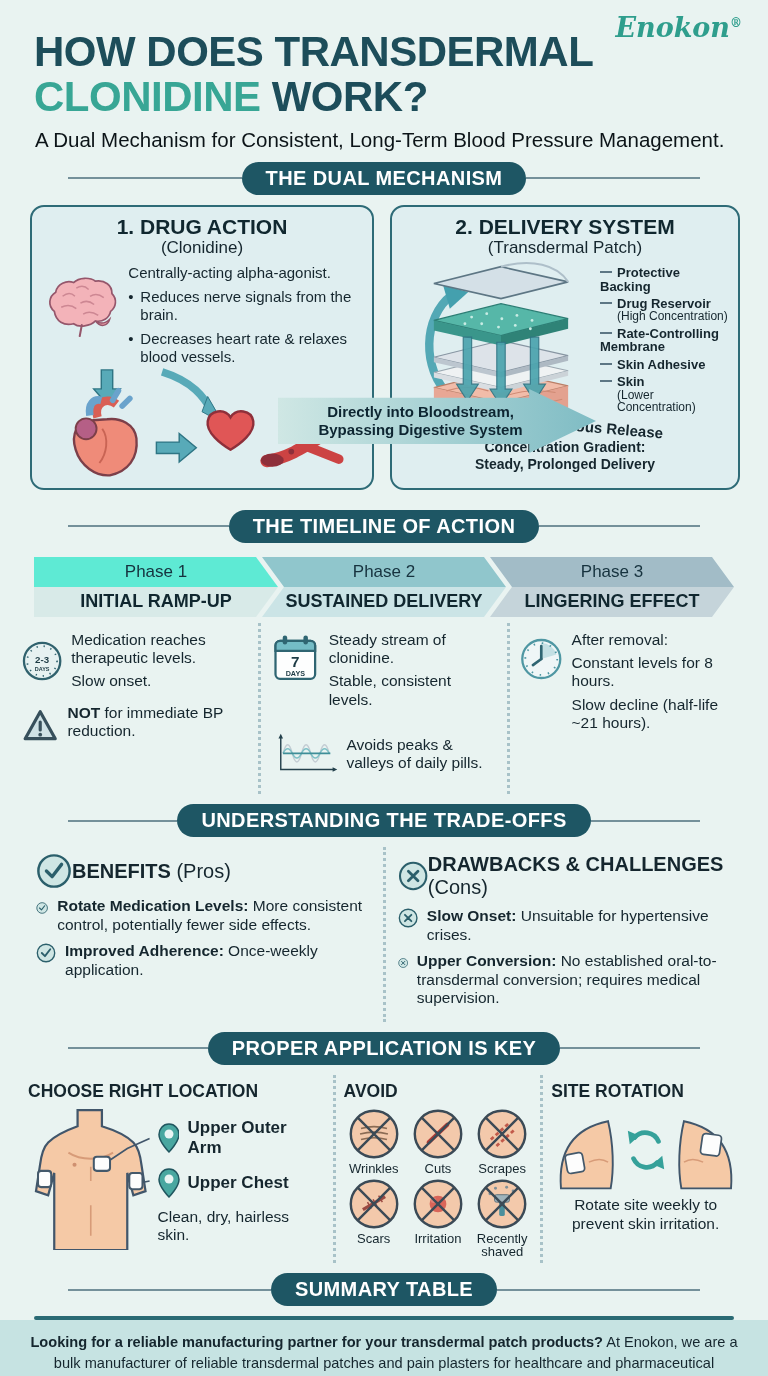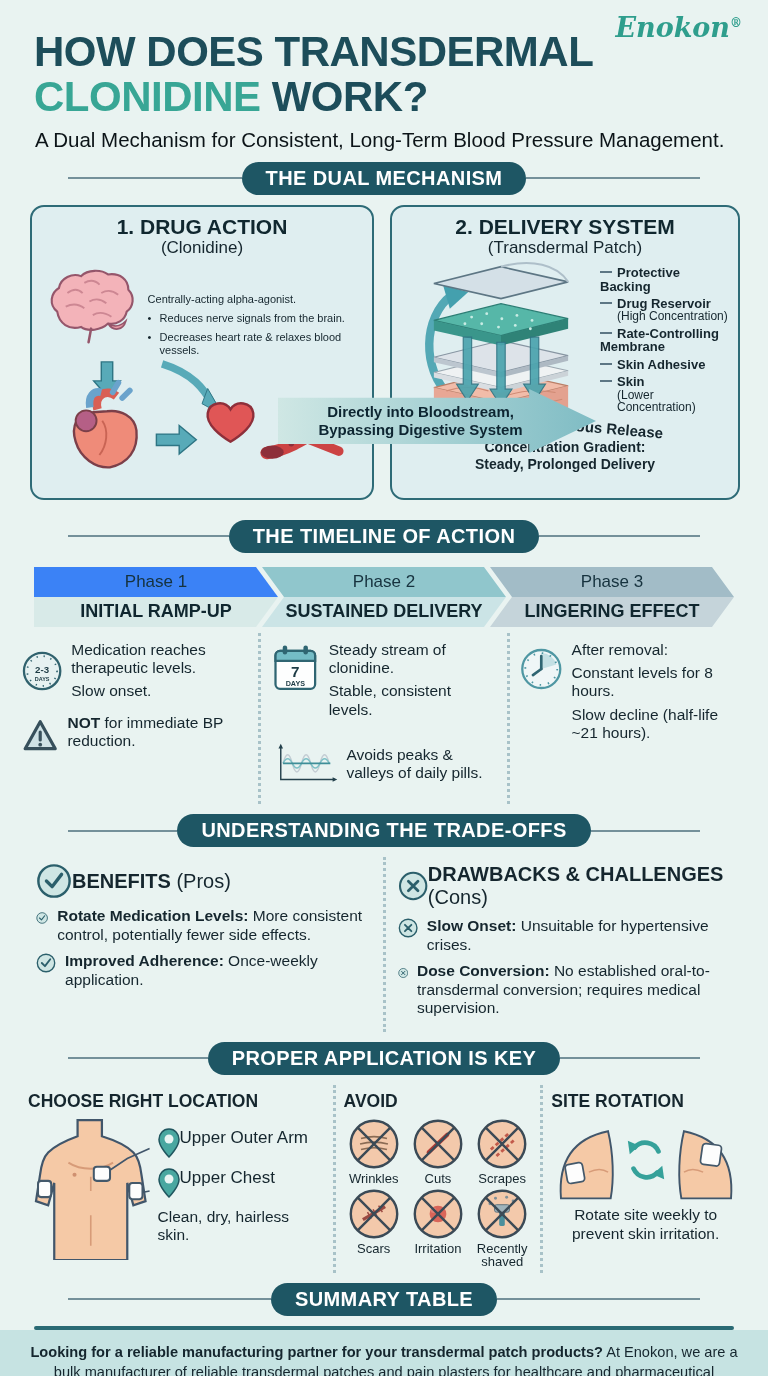--- a/index.html
+++ b/index.html
@@ -14,25 +14,25 @@
   .title .accent{color:#38a695;}
   .subtitle{margin:8px 0 0 35px;font-size:20.5px;color:#0c1418;}
 
   
   .pill-row{display:flex;align-items:center;margin:10px 68px 6px;}
   .pill-line{flex:1;height:2px;background:#74909a;}
   .pill{background:#1e5664;color:#fff;font-weight:bold;font-size:20px;padding:5px 24px;border-radius:30px;letter-spacing:.4px;white-space:nowrap;}
 
   
   .panels{position:relative;display:flex;gap:16px;margin:4px 30px 10px;}
-  .panel{flex:1;background:#dfeef0;border:2px solid #2e6b77;border-radius:14px;padding:8px 10px 24px;min-height:252px;}
+  .panel{flex:1;background:#dfeef0;border:2px solid #2e6b77;border-radius:14px;padding:8px 10px 6px;min-height:252px;}
   .panel-title{text-align:center;font-weight:bold;font-size:21px;color:#10272f;}
   .panel-sub{text-align:center;font-size:17px;margin-top:-1px;}
   .panel-body{display:flex;gap:4px;margin-top:4px;}
-  .panel-text{font-size:11px;line-height:1.2;margin-top:29px;}
+  .panel-text{font-size:15px;line-height:1.2;}
   .panel-text .lead{margin:2px 0 6px;}
   .panel-text ul{margin:0;padding:0;list-style:none;}
   .panel-text li{margin:0 0 6px;padding-left:12px;position:relative;}
   .panel-text li::before{content:"•";position:absolute;left:0;}
   .organs{display:block;margin:-4px auto 0;}
   .patch-row{display:flex;margin-top:2px;}
   .layer-labels{width:128px;display:flex;flex-direction:column;justify-content:space-between;padding:6px 0 18px;}
   .layer{font-size:13px;font-weight:bold;line-height:1.05;}
   .layer::before{content:"";display:inline-block;width:12px;height:2px;background:#5d7684;margin-right:5px;vertical-align:4px;}
   .layer .sub{display:block;font-weight:normal;font-size:12px;margin-left:17px;}
@@ -45,21 +45,21 @@
   .blood-arrow .txt{width:79%;text-align:center;font-weight:bold;font-size:15px;line-height:1.18;color:#0d2531;}
 
   
   .chevrons{display:flex;margin:8px 34px 0;}
   .chev{flex:1;}
   .chev .band{height:30px;display:flex;align-items:center;justify-content:center;}
   .chev .phase{font-size:17px;color:#16323e;}
   .chev .name{font-size:18px;font-weight:bold;color:#10272f;}
   .chev1{clip-path:polygon(0 0,calc(100% - 22px) 0,100% 50%,calc(100% - 22px) 100%,0 100%);}
   .chev2,.chev3{clip-path:polygon(0 0,calc(100% - 22px) 0,100% 50%,calc(100% - 22px) 100%,0 100%,22px 50%);margin-left:-16px;}
-  .chev1 .b1{background:#3b82f6;}.chev1 .b2{background:#d8eae8;}
+  .chev1 .b1{background:#5eead4;}.chev1 .b2{background:#d8eae8;}
   .chev2 .b1{background:#90c6cc;}.chev2 .b2{background:#cbe4e6;}
   .chev3 .b1{background:#a2bcc7;}.chev3 .b2{background:#c5d4da;}
 
   
   .phase-row{display:flex;margin:6px 12px 0;}
   .phase-col{flex:1;padding:8px 10px;font-size:15.5px;line-height:1.18;}
   .phase-col + .phase-col{border-left:3px dotted #a8c2c8;}
   .icon-line{display:flex;gap:9px;align-items:flex-start;margin-bottom:8px;}
   .icon-line p{margin:0 0 5px;}
   .wave-row{display:flex;align-items:center;gap:8px;margin:2px 0 0 4px;}
@@ -73,21 +73,21 @@
   .to-item{display:flex;gap:9px;align-items:flex-start;font-size:15.5px;line-height:1.2;margin-bottom:8px;}
   .to-item p{margin:0;}
 
   
   .app-row{display:flex;margin:4px 20px 0;}
   .app-col{padding:4px 8px;}
   .app-col + .app-col{border-left:3px dotted #a8c2c8;}
   .app-h{font-weight:bold;font-size:17.5px;margin:2px 0 6px;}
   .loc-col{width:44%;}
   .loc-body{display:flex;align-items:flex-start;gap:4px;}
-  .pin-row{display:flex;gap:0;margin:10px 0;font-weight:normal;font-size:17px;}
+  .pin-row{display:flex;align-items:center;gap:8px;margin:10px 0;font-weight:bold;font-size:17px;}
   .loc-note{font-size:15.5px;margin-top:10px;}
   .avoid-col{width:28%;}
   .avoid-grid{display:grid;grid-template-columns:repeat(3,1fr);column-gap:4px;row-gap:2px;text-align:center;}
   .avoid-cell{font-size:13px;line-height:1.05;}
   .avoid-cell svg{display:block;margin:0 auto 2px;}
   .rot-col{width:28%;}
   .rot-figs{display:flex;align-items:center;justify-content:center;gap:2px;}
   .rot-note{font-size:15.5px;text-align:center;line-height:1.2;margin-top:4px;}
 
   
@@ -353,21 +353,21 @@
           <circle cx="19" cy="19" r="16.5" fill="#cfe6e4" stroke="#2b5f6b" stroke-width="2.6"></circle>
           <path d="M13 13 L25 25 M25 13 L13 25" stroke="#2b5f6b" stroke-width="3.5" stroke-linecap="round"></path>
         </svg>
         <p><b>Slow Onset:</b><span> Unsuitable for hypertensive crises.</span></p>
       </div>
       <div class="to-item">
         <svg width="22" height="22" viewBox="0 0 38 38">
           <circle cx="19" cy="19" r="16.5" fill="#cfe6e4" stroke="#2b5f6b" stroke-width="2.6"></circle>
           <path d="M13 13 L25 25 M25 13 L13 25" stroke="#2b5f6b" stroke-width="3.5" stroke-linecap="round"></path>
         </svg>
-        <p><b>Dose Conversion:</b><span> No established oral-to-transdermal conversion; requires medical supervision.</span></p>
+        <p><b>Upper Conversion:</b><span> No established oral-to-transdermal conversion; requires medical supervision.</span></p>
       </div>
     </div>
   </div>
 
   <div class="pill-row">
     <div class="pill-line"></div>
     <div class="pill">PROPER APPLICATION IS KEY</div>
     <div class="pill-line"></div>
   </div>
 

